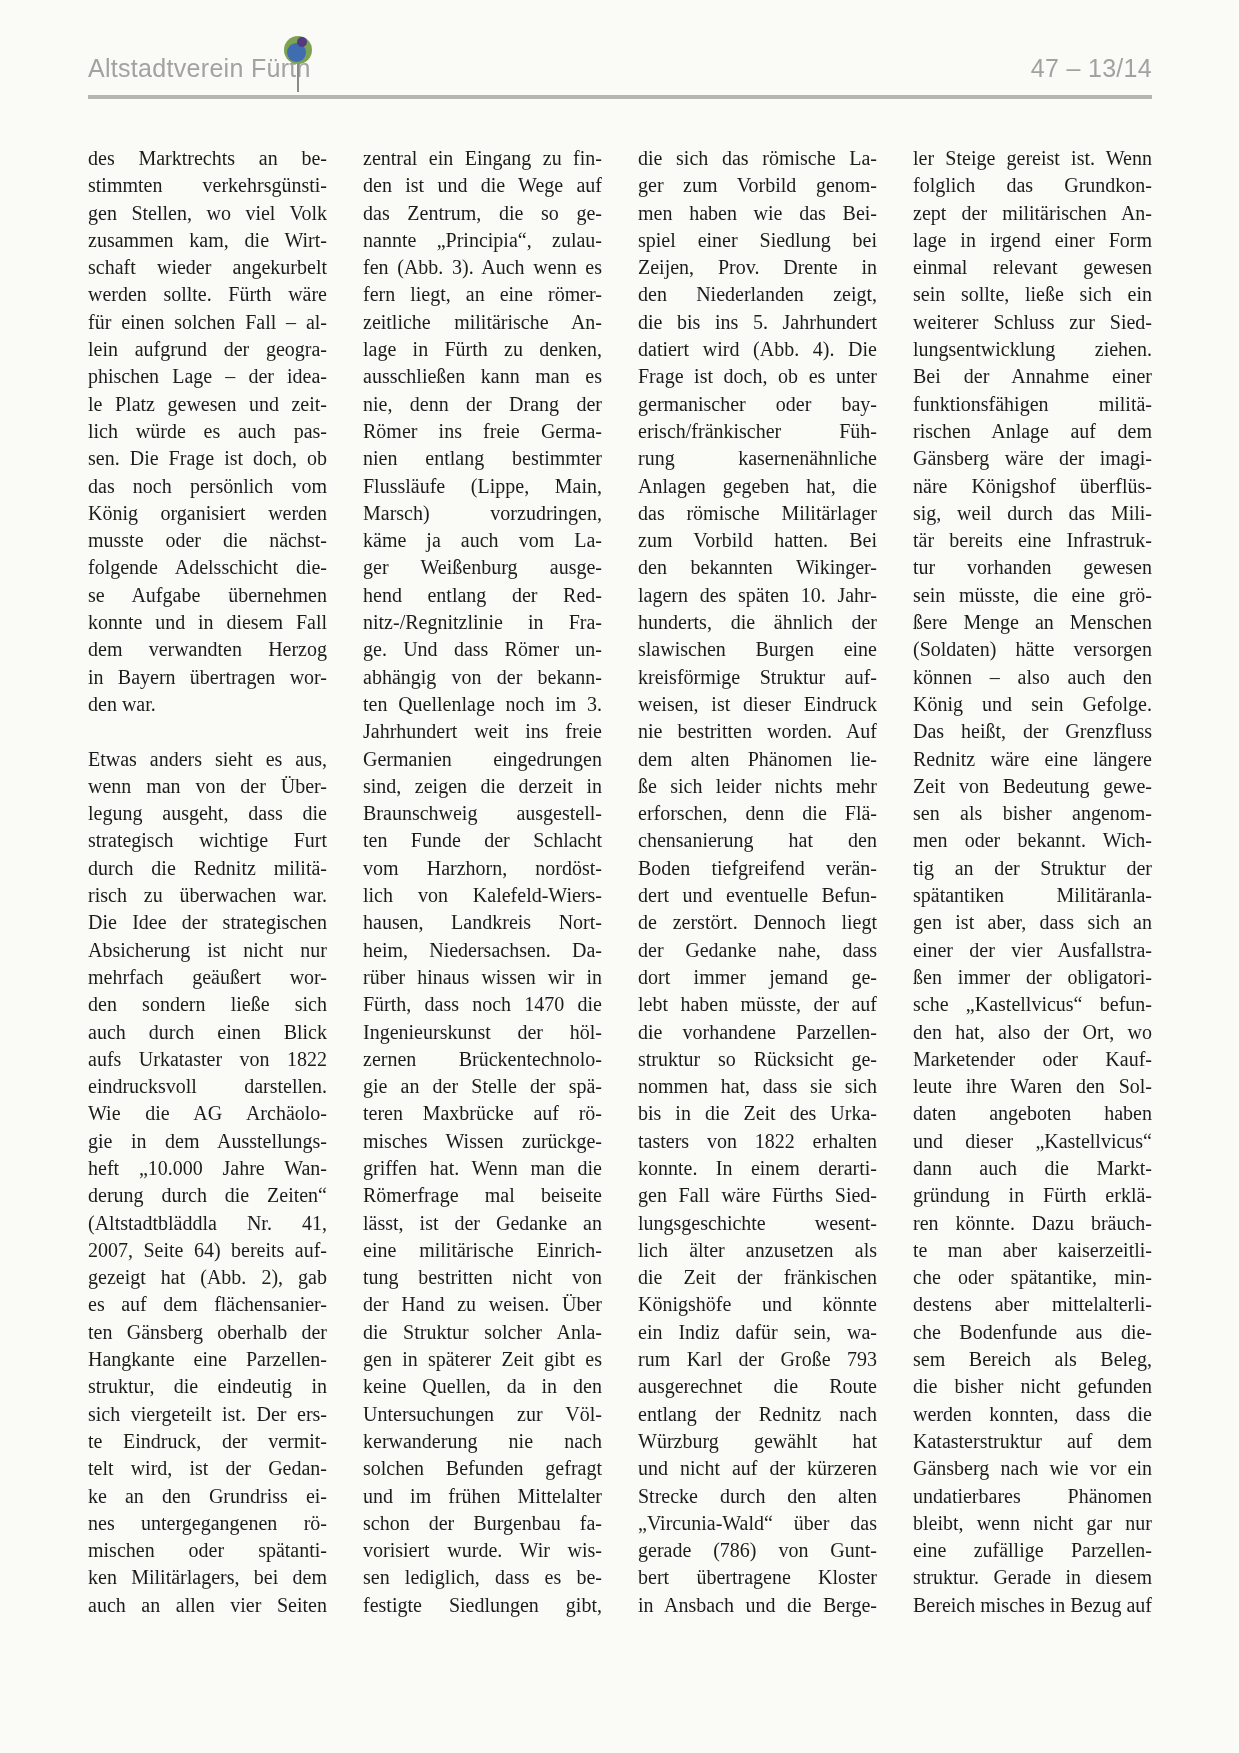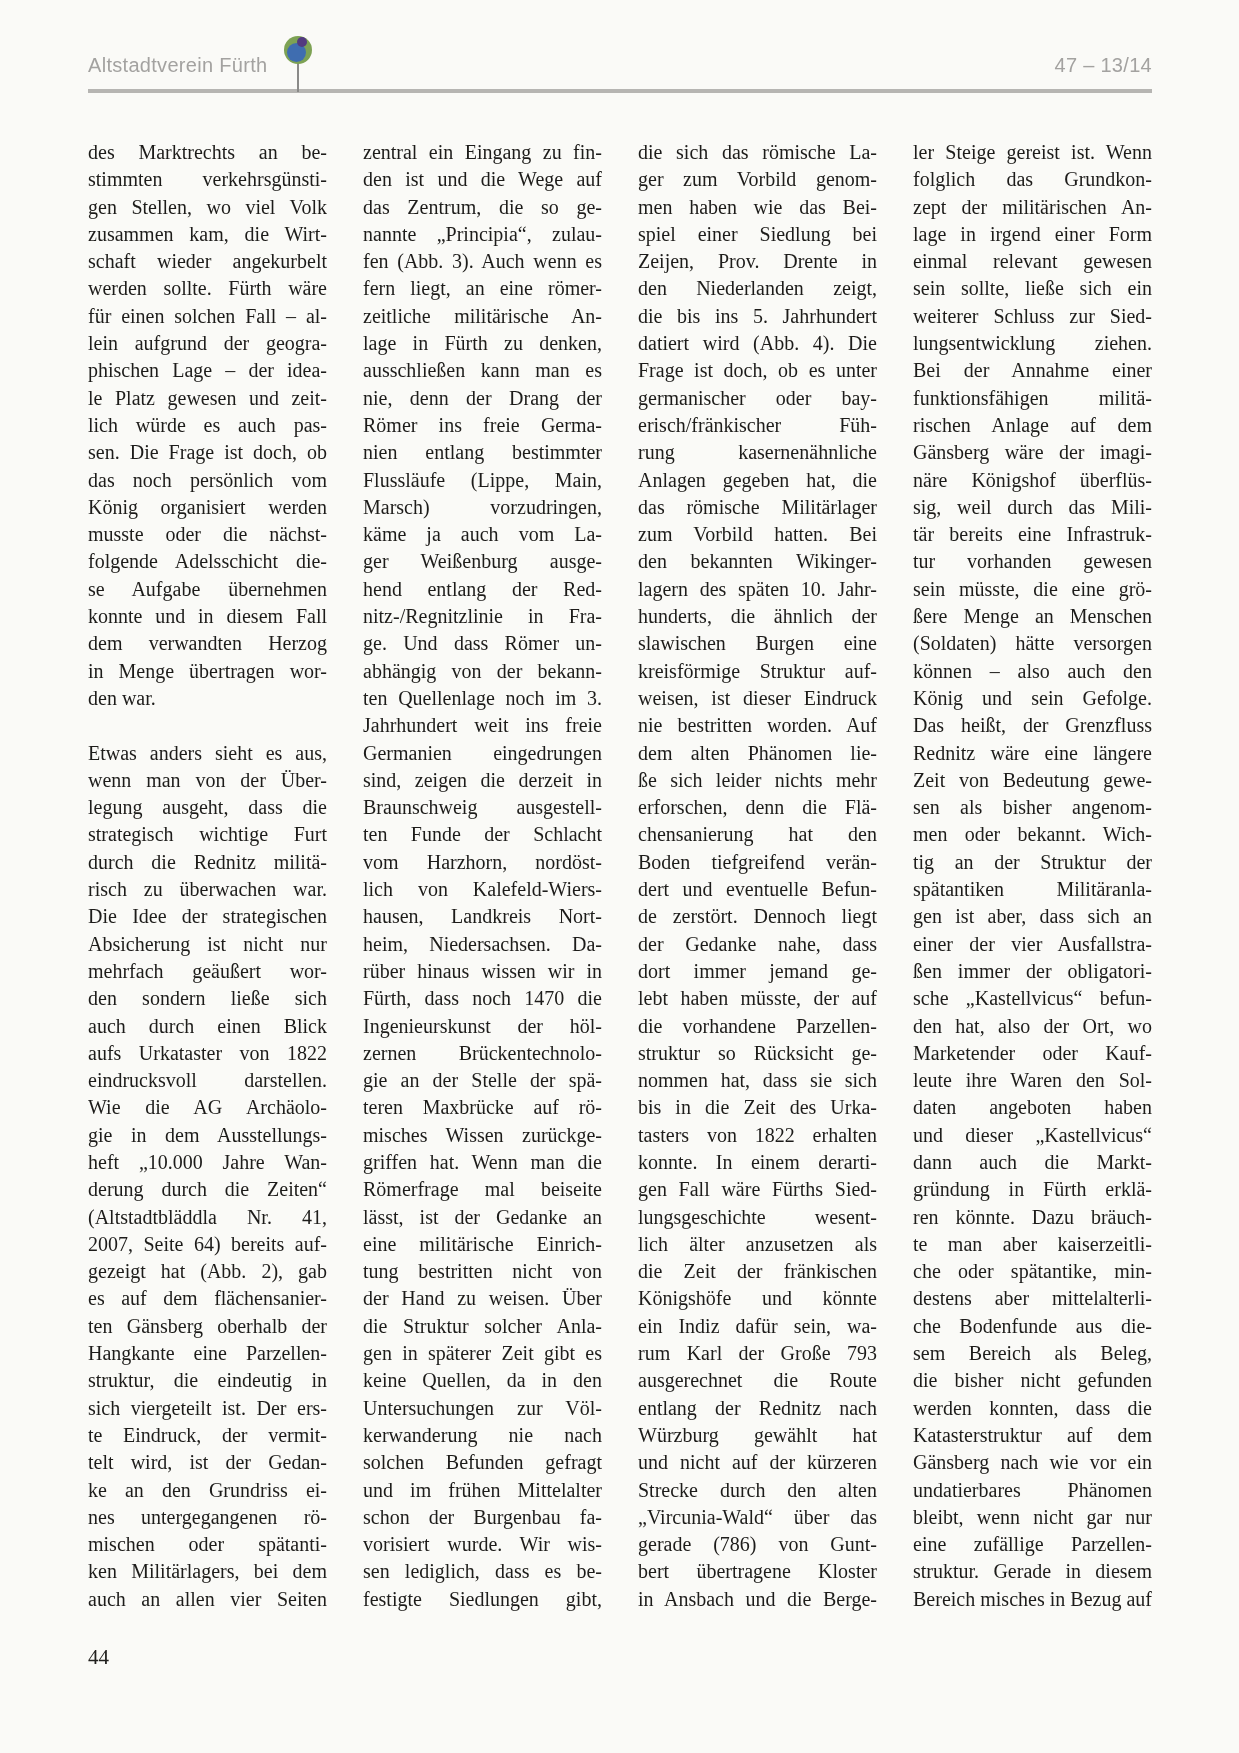--- a/index.html
+++ b/index.html
@@ -10,21 +10,21 @@
     font-family:"Liberation Serif", serif;
     overflow:hidden;
   }
   .content { position:absolute; left:88px; top:0; width:1064px; }
 
   
   .masthead { position:relative; }
   .brand-row { display:flex; align-items:baseline; padding-top:54px; }
   .brand, .issue {
     font-family:"Liberation Sans", sans-serif;
-    font-size:20px; color:#a3a2a0; letter-spacing:0.3px;
+    font-size:25px; color:#a3a2a0; letter-spacing:0.3px;
   }
   .issue { margin-left:auto;text-align:center; }
   .rule { height:4px; background:#b6b5b2; margin-top:12px; }
 
   
   .logo { position:absolute; left:196px; top:36px; width:30px; height:56px; }
   .logo .stem { position:absolute; left:13px; top:24px; width:2px; height:32px; background:#8a8a88; }
   .logo .leaf { position:absolute; left:0; top:0; width:28px; height:28px; border-radius:50%; background:#7da254; }
   .logo .globe { position:absolute; left:3px; top:7px; width:19px; height:19px; border-radius:50%; background:#3f6db0; }
   .logo .bud { position:absolute; left:13px; top:1px; width:10px; height:10px; border-radius:50%; background:#533a80; }
@@ -76,21 +76,21 @@
           <div class="line">le Platz gewesen und zeit-</div>
           <div class="line">lich würde es auch pas-</div>
           <div class="line">sen. Die Frage ist doch, ob</div>
           <div class="line">das noch persönlich vom</div>
           <div class="line">König organisiert werden</div>
           <div class="line">musste oder die nächst-</div>
           <div class="line">folgende Adelsschicht die-</div>
           <div class="line">se Aufgabe übernehmen</div>
           <div class="line">konnte und in diesem Fall</div>
           <div class="line">dem verwandten Herzog</div>
-          <div class="line">in Menge übertragen wor-</div>
+          <div class="line">in Bayern übertragen wor-</div>
           <div class="line rag">den war.</div>
           <div class="line blank"></div>
           <div class="line">Etwas anders sieht es aus,</div>
           <div class="line">wenn man von der Über-</div>
           <div class="line">legung ausgeht, dass die</div>
           <div class="line">strategisch wichtige Furt</div>
           <div class="line">durch die Rednitz militä-</div>
           <div class="line">risch zu überwachen war.</div>
           <div class="line">Die Idee der strategischen</div>
           <div class="line">Absicherung ist nicht nur</div>
@@ -282,16 +282,15 @@
           <div class="line">Katasterstruktur auf dem</div>
           <div class="line">Gänsberg nach wie vor ein</div>
           <div class="line">undatierbares Phänomen</div>
           <div class="line">bleibt, wenn nicht gar nur</div>
           <div class="line">eine zufällige Parzellen-</div>
           <div class="line">struktur. Gerade in diesem</div>
           <div class="line">Bereich misches in Bezug auf</div>
         </div>
     </div>
 
-    <div class="pagenum">44</div>
 
   </div>
 </div>
 
 </body></html>

